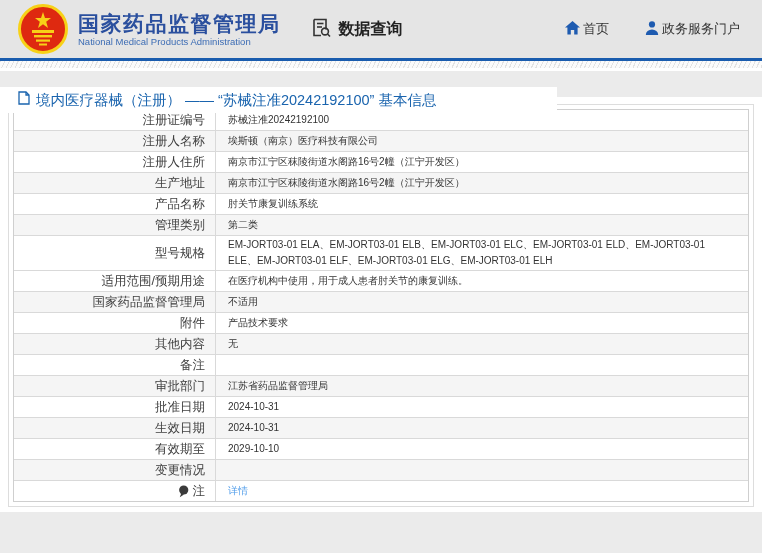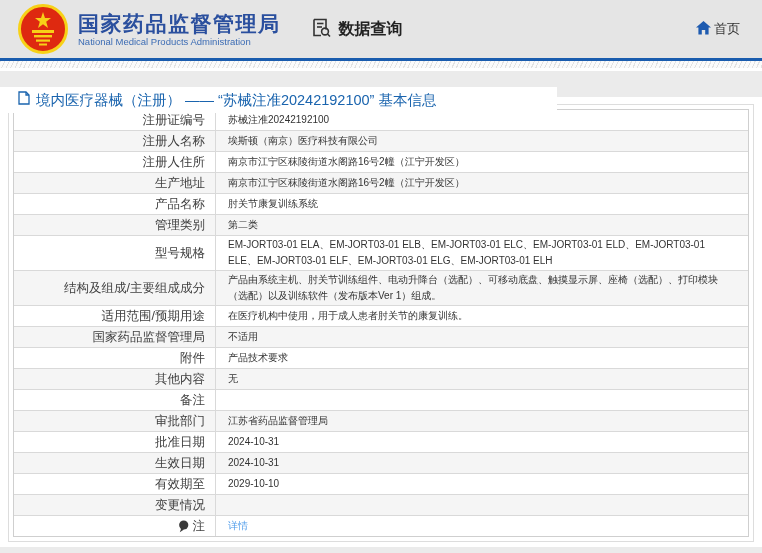--- a/index.html
+++ b/index.html
@@ -81,20 +81,29 @@
   </div>
   <div class="spacer"></div>
   <div class="nav-item">
     <span>
       <svg width="15" height="14" viewBox="0 0 15 14">
         <path d="M7.5 0 L15 6.5 H12.6 V13.5 H9.2 V9 H5.8 V13.5 H2.4 V6.5 H0 Z" fill="#1e5bb0"></path>
       </svg>
     </span>
     <span>首页</span>
   </div>
+  <div class="nav-item">
+    <span>
+      <svg width="14" height="14" viewBox="0 0 14 14">
+        <circle cx="7" cy="3.4" r="3.1" fill="#1e5bb0"></circle>
+        <path d="M0.8 14 a6.2 5.6 0 0 1 12.4 0 z" fill="#1e5bb0"></path>
+      </svg>
+    </span>
+    <span>政务服务门户</span>
+  </div>
 </div>
 
 <div class="blue-line"></div>
 <div class="hatch"></div>
 
 <div class="crumb-bar">
   <div class="crumb-tab">
     <span>
       <svg width="12" height="14" viewBox="0 0 12 14" fill="none" stroke="#1a64ae" stroke-width="1.3">
         <path d="M1 1 h7 l3 3 v9 h-10 z"></path>
@@ -163,28 +172,20 @@
 
   <div class="row">
     <div class="label-cell">
       <span class="label-text">型号规格</span>
     </div>
     <div class="value-cell">
           <span>EM-JORT03-01 ELA、EM-JORT03-01 ELB、EM-JORT03-01 ELC、EM-JORT03-01 ELD、EM-JORT03-01 ELE、EM-JORT03-01 ELF、EM-JORT03-01 ELG、EM-JORT03-01 ELH</span>
         </div>
   </div>
 
-  <div class="row alt">
-    <div class="label-cell">
-      <span class="label-text">结构及组成/主要组成成分</span>
-    </div>
-    <div class="value-cell">
-          <span>产品由系统主机、肘关节训练组件、电动升降台（选配）、可移动底盘、触摸显示屏、座椅（选配）、打印模块（选配）以及训练软件（发布版本Ver 1）组成。</span>
-        </div>
-  </div>
 
   <div class="row">
     <div class="label-cell">
       <span class="label-text">适用范围/预期用途</span>
     </div>
     <div class="value-cell">
           <span>在医疗机构中使用，用于成人患者肘关节的康复训练。</span>
         </div>
   </div>
 

